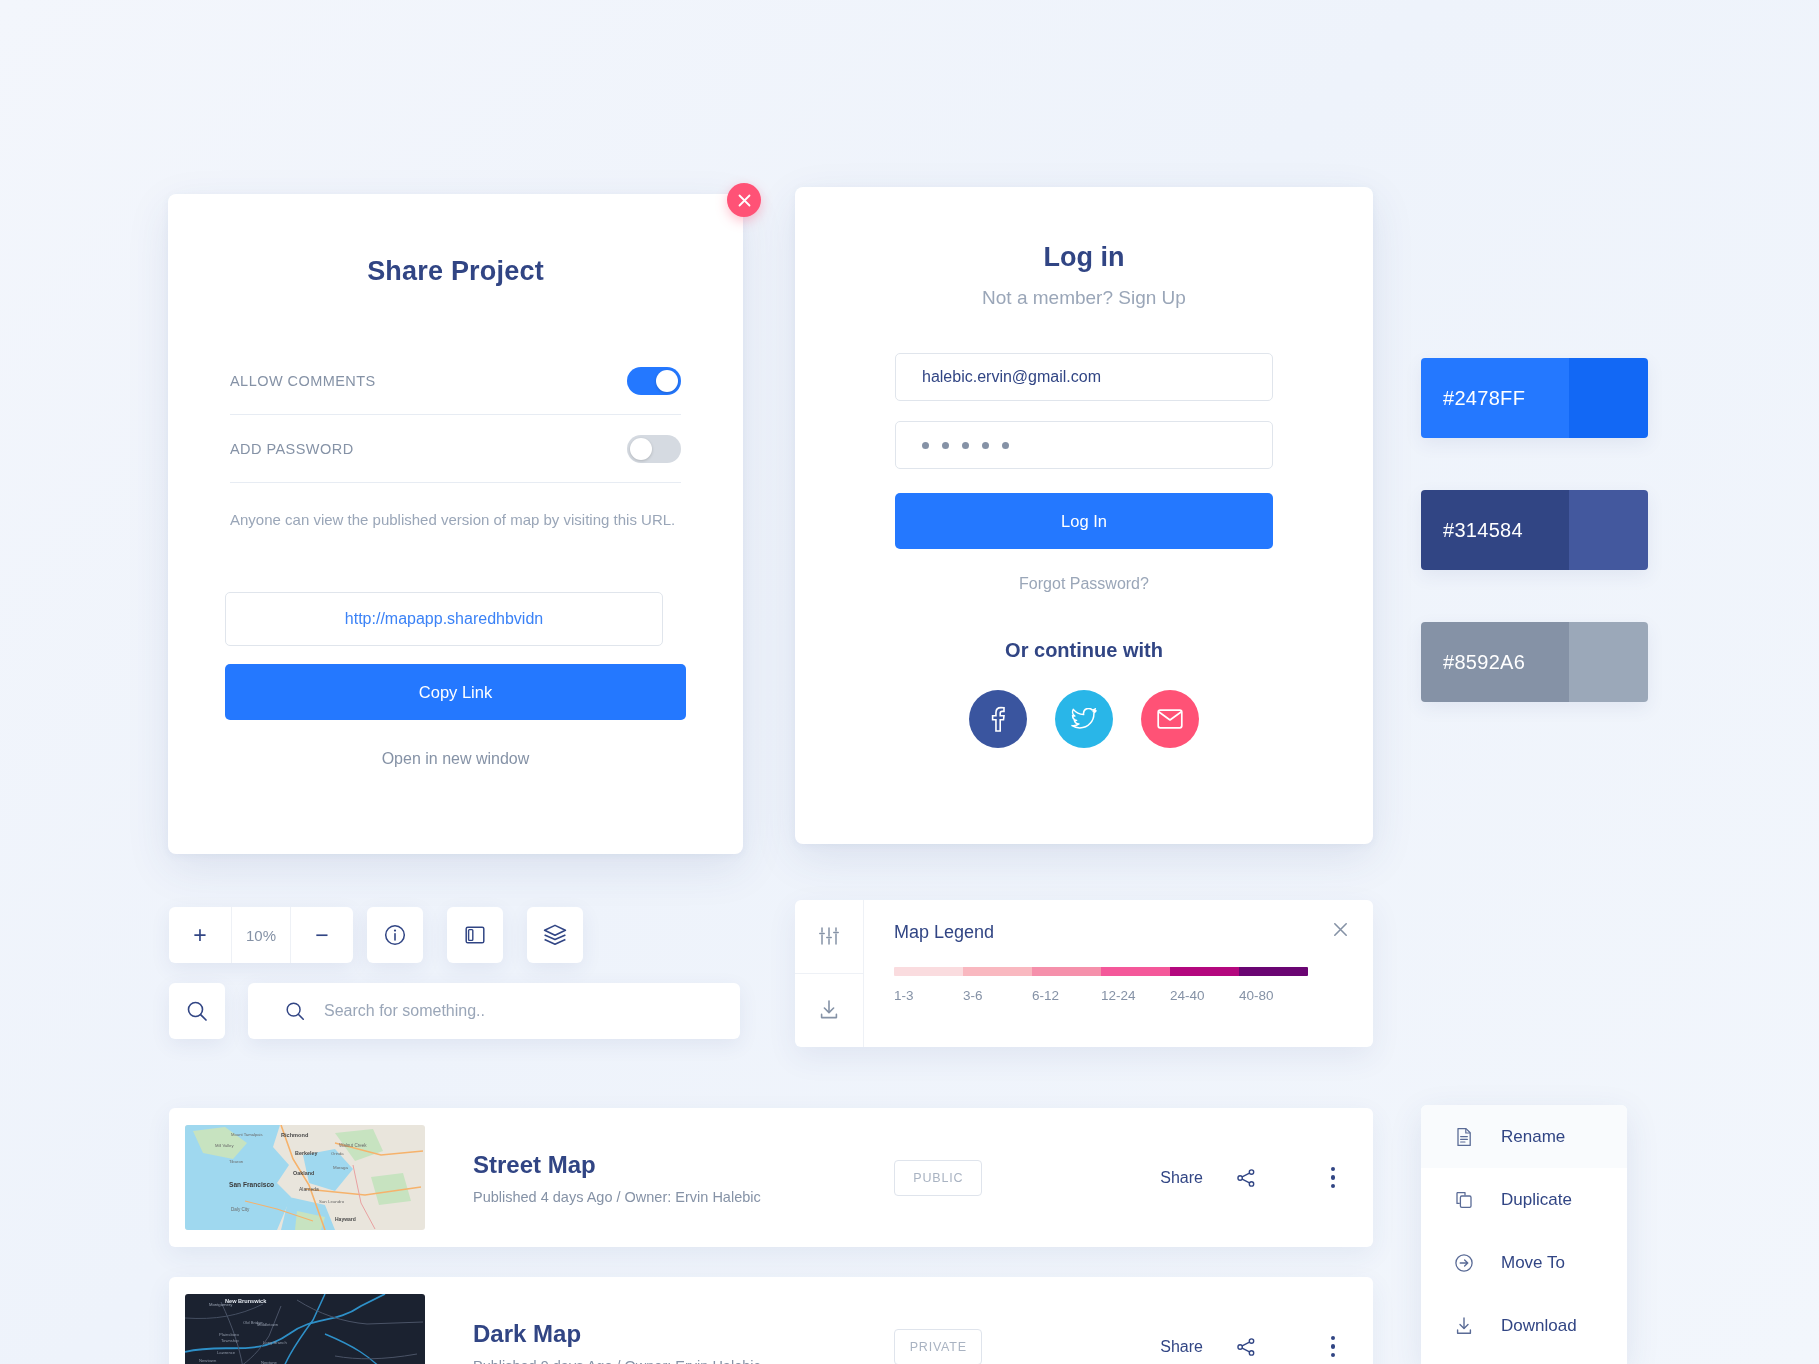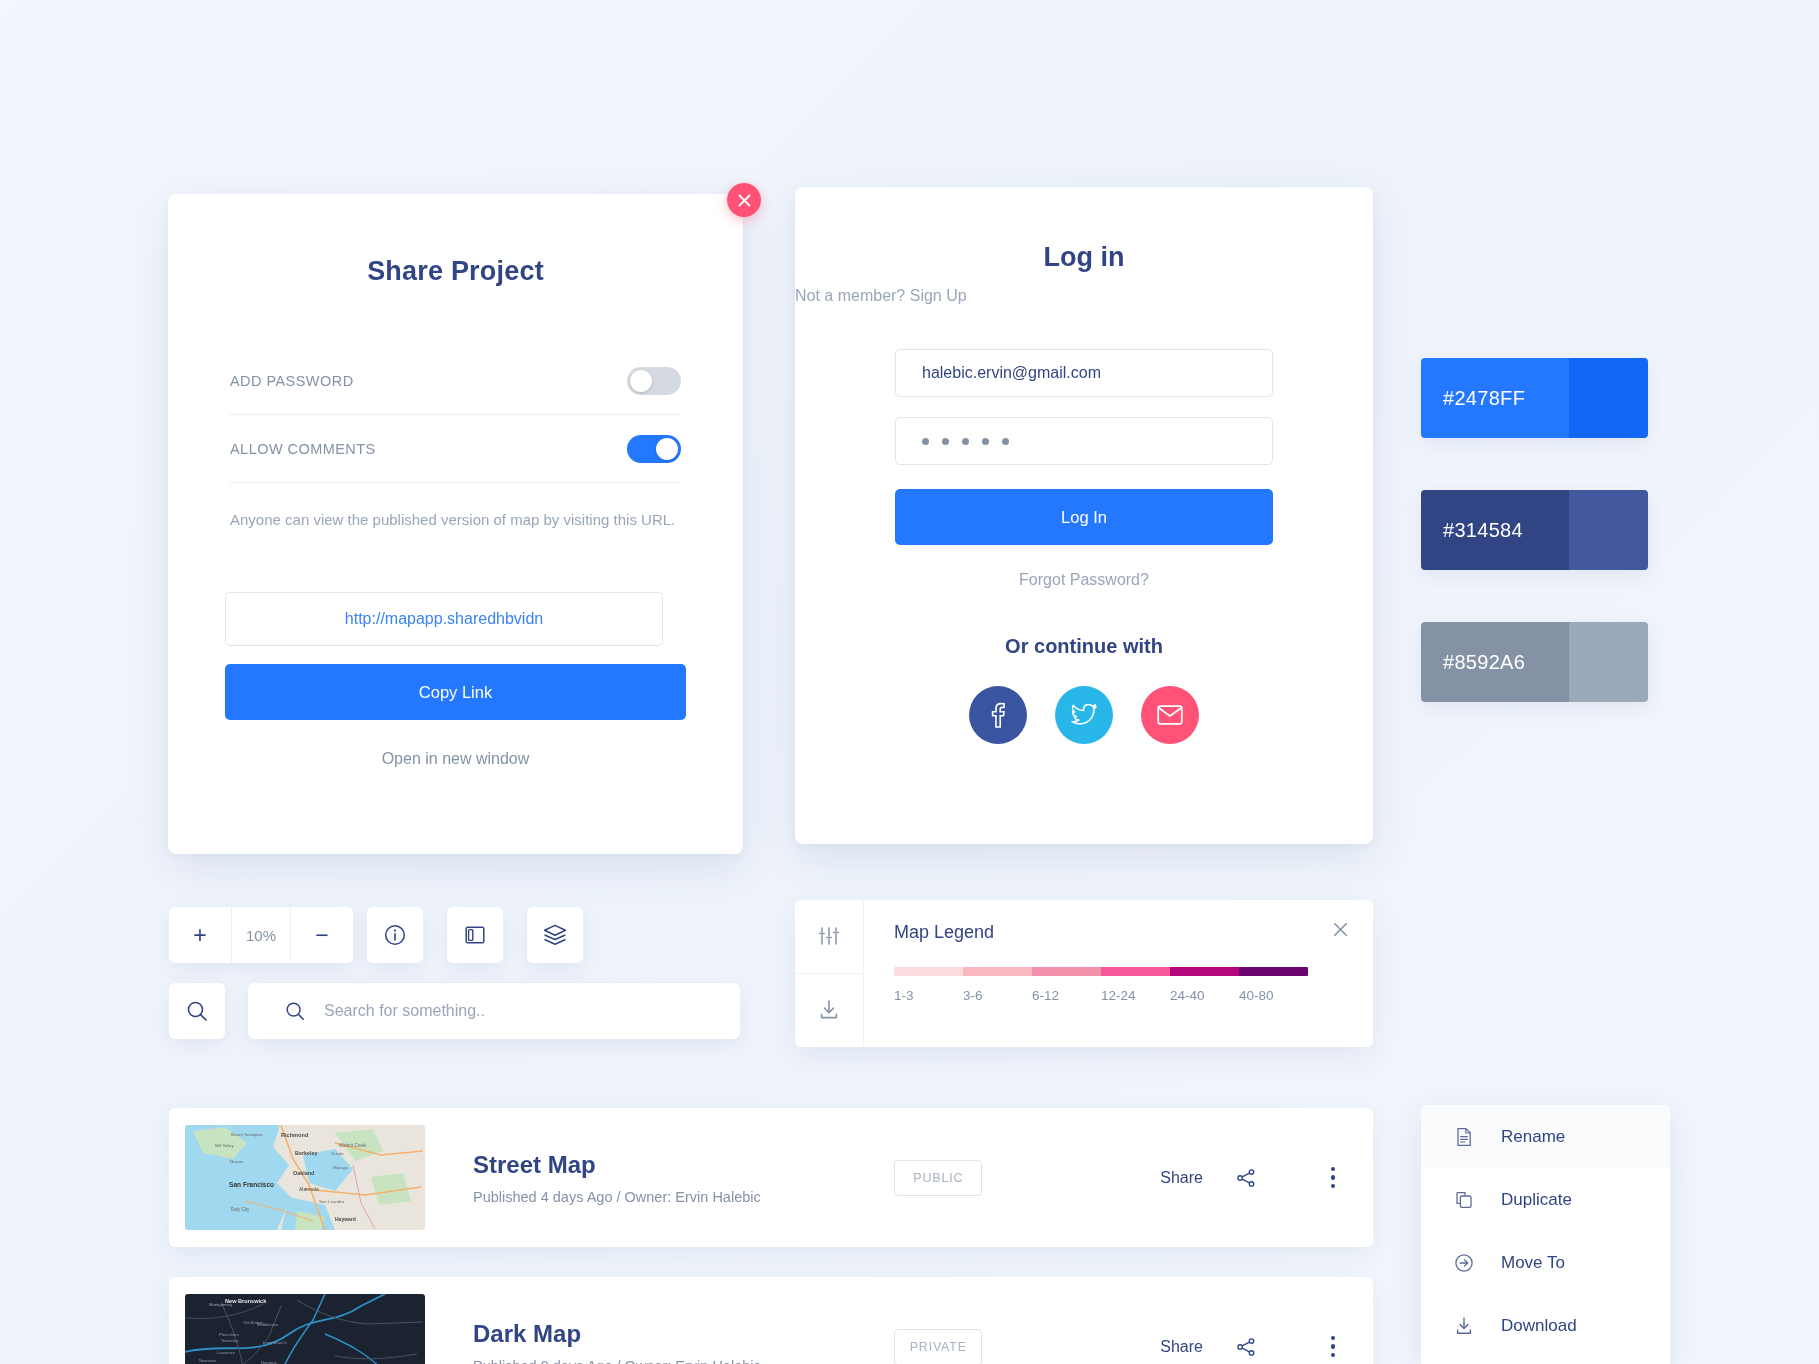--- a/index.html
+++ b/index.html
@@ -71,21 +71,21 @@
     display: flex; align-items: center; justify-content: center;
     box-shadow: 0 4px 12px rgba(255,82,118,.35); z-index: 5; border: none;
   }
 
   
   #login-card { left: 795px; top: 187px; width: 578px; height: 657px; }
   .login-title {
     text-align: center; color: #314584; font-size: 27px; font-weight: bold;
     margin-top: 55px;
   }
-  .login-sub { text-align: left; color: #9aa6b8; font-size: 16px; margin-top: 14px; cursor: pointer; }
+  .login-sub { text-align: center; color: #9aa6b8; font-size: 19px; margin-top: 14px; cursor: pointer; }
   .field {
     margin: 0 100px; height: 48px; border: 1px solid #e0e5ec; border-radius: 5px;
     display: flex; align-items: center; padding: 0 26px;
     color: #314584; font-size: 16px; background: #fff;
   }
   .field.first { margin-top: 44px; }
   .field.second { margin-top: 20px; }
   .dots { display: flex; gap: 13px; }
   .dots i { width: 7px; height: 7px; border-radius: 50%; background: #8592a6; display: block; }
   .login-btn {
@@ -209,49 +209,49 @@
   }
   .dots-btn {
     width: 40px; height: 40px; margin-left: 56px; margin-right: 20px; cursor: pointer;
     display: flex; flex-direction: column; align-items: center; justify-content: center; gap: 4px;
     border: none; background: transparent; flex: 0 0 auto;
   }
   .dots-btn i { width: 4.5px; height: 4.5px; border-radius: 50%; background: #314584; display: block; }
 
   
   #context-menu {
-    position: absolute; left: 1421px; top: 1105px; width: 249px; height: 259px;
+    position: absolute; left: 1421px; top: 1105px; width: 206px; height: 259px;
     background: #fff; border-radius: 6px 6px 0 0;
     box-shadow: 0 10px 34px rgba(49,69,132,.10); overflow: hidden;
   }
   .menu-item {
     display: flex; align-items: center; height: 63px; padding-left: 32px; gap: 26px;
     color: #314584; font-size: 17px; cursor: pointer;
   }
   .menu-item.active { background: #f9fbfd; }
   .menu-ico { width: 22px; height: 22px; display: flex; align-items: center; justify-content: center; }
 </style>
 </head>
 <body>
 
 <div class="stage">
 
   <div class="card" id="share-card">
     <div class="share-title">Share Project</div>
 
     <div class="toggle-rows">
+      <div class="toggle-row">
+        <span class="toggle-label">ALLOW COMMENTS</span>
+        <div class="switch on">
+            <span class="knob"></span>
+          </div>
+      </div>
       <div class="toggle-row" style="border-bottom:1px solid #e7ecf3;">
         <span class="toggle-label">ADD PASSWORD</span>
         <div class="switch off">
-            <span class="knob"></span>
-          </div>
-      </div>
-      <div class="toggle-row">
-        <span class="toggle-label">ALLOW COMMENTS</span>
-        <div class="switch on">
             <span class="knob"></span>
           </div>
       </div>
     </div>
 
     <div class="share-note">Anyone can view the published version of map by visiting this URL.</div>
 
     <div class="url-box">
       <span>http://mapapp.sharedhbvidn</span>
     </div>

